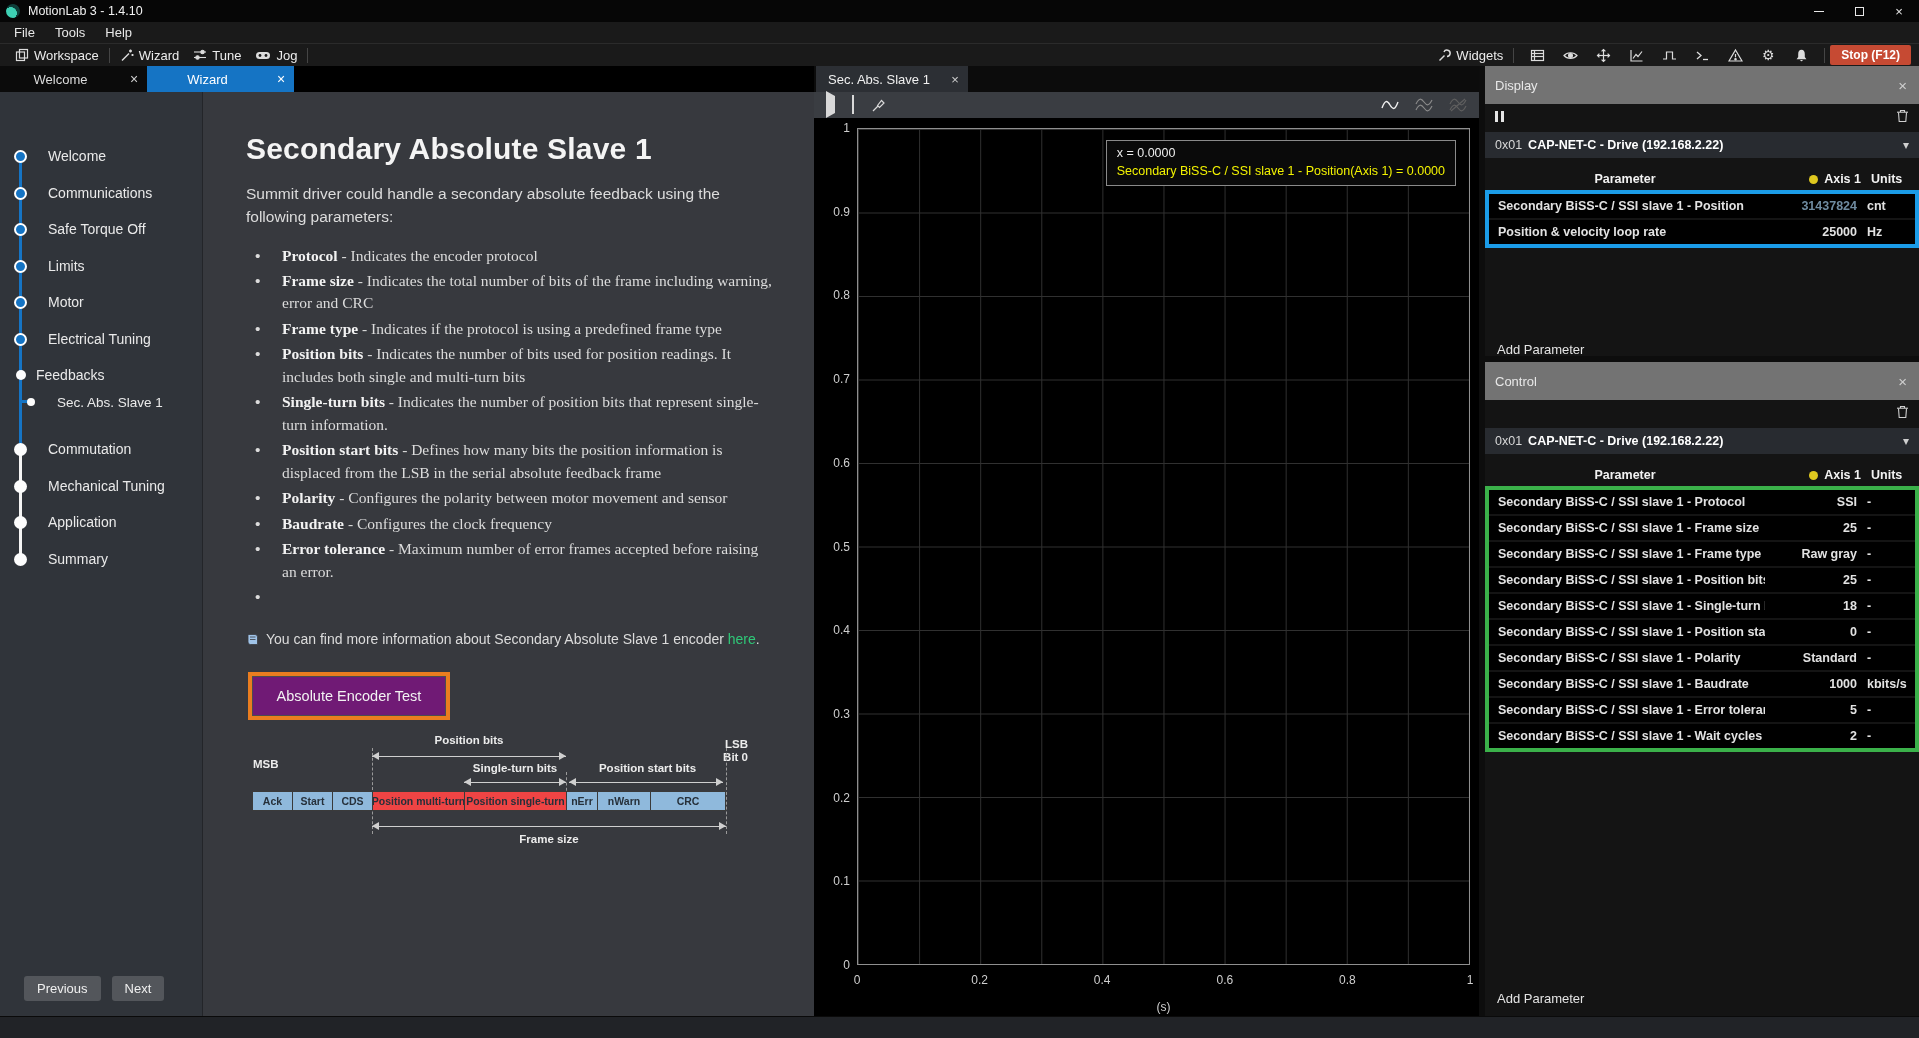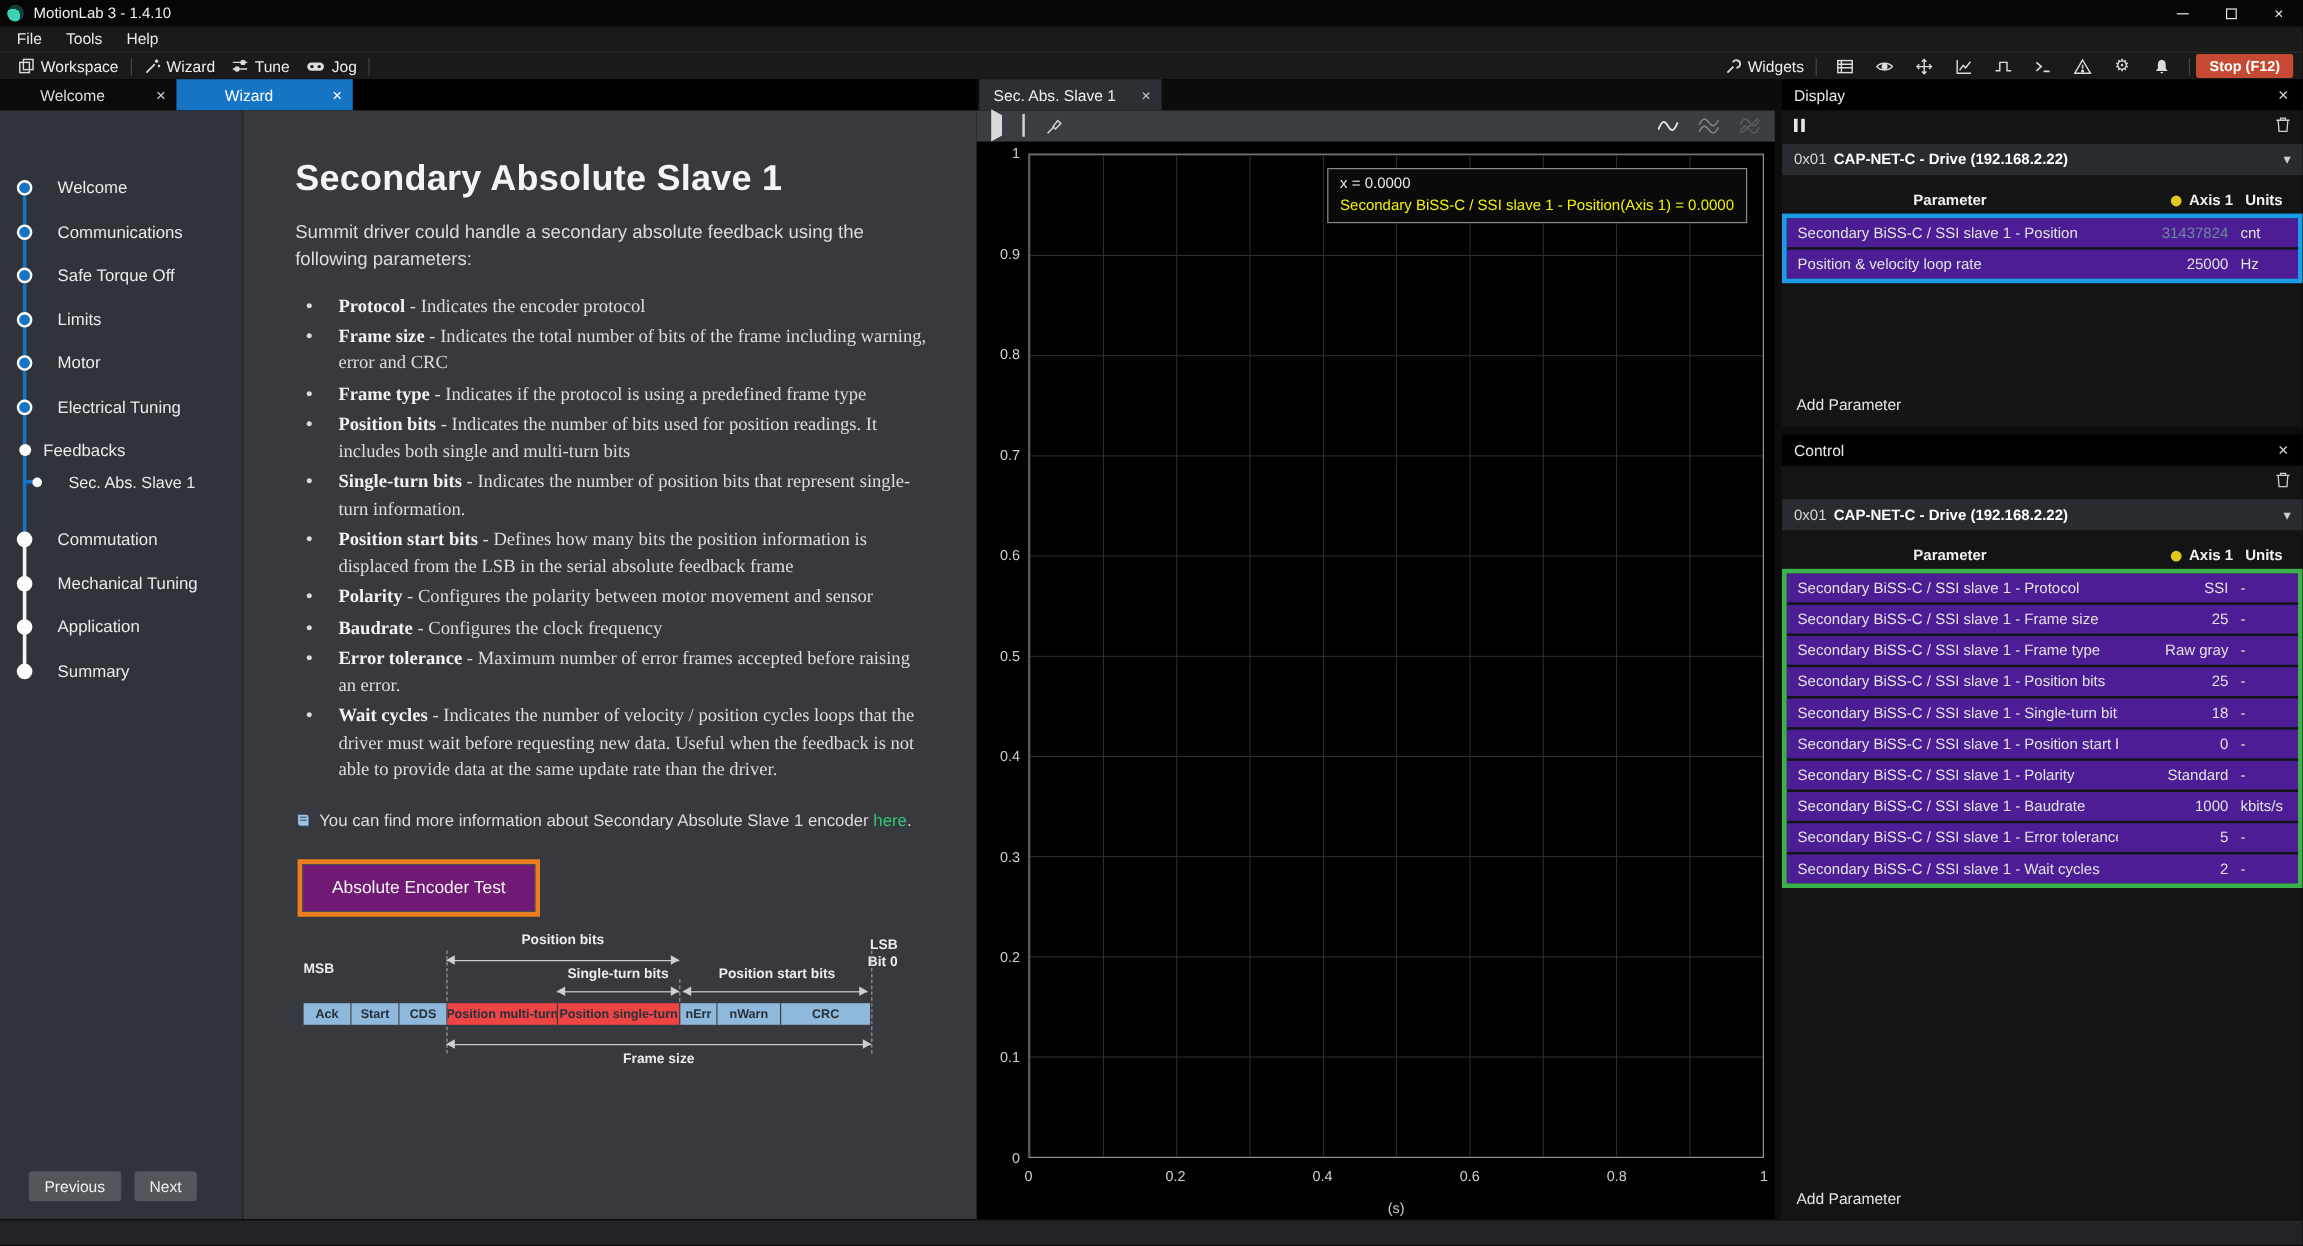--- a/index.html
+++ b/index.html
@@ -103,39 +103,39 @@
   .xlabel { position:absolute; top:882px; left:43px; width:613px; text-align:center; font-size:12px; color:#cfcfcf; }
   .tooltip { position:absolute; top:22px; right:23px; background:#0a0a0a; border:1px solid #8a8a8a; padding:3px 10px 5px 10px; font-size:12.5px; line-height:1.45; }
   .tooltip .tl1 { color:#ececec; }
   .tooltip .tl2 { color:#f3f300; }
 
   
   .rightcol { position:absolute; top:66px; left:1485px; width:434px; bottom:22px; display:flex; flex-direction:column; gap:6px; }
   .panel { background:#141414; display:flex; flex-direction:column; }
   .panel.display { height:290px; flex:none; }
   .panel.control { flex:1; }
-  .phead { height:26px; background:#000000; display:flex; align-items:center; padding:0 10px; font-size:13px; color:#e8e8e8; flex:none; }
+  .phead { height:38px; background:#737373; display:flex; align-items:center; padding:0 10px; font-size:13px; color:#e8e8e8; flex:none; }
   .phead .ptitle { flex:1; }
   .phead .pclose { font-size:15px; color:#cfcfcf; padding:0 2px; }
   .ptools { height:24px; display:flex; align-items:center; padding:0 10px; flex:none; }
   .pauseicon { display:flex; gap:3px; }
   .pauseicon span { width:3px; height:11px; background:#e6e6e6; display:block; }
   .ptools .right { margin-left:auto; display:flex; align-items:center; }
   .devrow { height:26px; margin-top:4px; background:#282b30; display:flex; align-items:center; padding:0 10px; font-size:12.5px; color:#d8d8d8; flex:none; }
   .devrow b { color:#fff; margin-left:6px; }
   .devrow .chev { margin-left:auto; color:#cfcfcf; font-size:12px; font-family:"DejaVu Sans",sans-serif; }
   .colhead { height:22px; margin-top:10px; display:flex; align-items:center; font-size:12.5px; font-weight:bold; color:#f2f2f2; flex:none; }
   .colhead .ph { flex:1; text-align:center; }
   .colhead .pa { width:96px; display:flex; align-items:center; justify-content:flex-end; gap:6px; }
   .dotyellow { width:9px; height:9px; border-radius:50%; background:#dfc81f; display:block; }
   .colhead .pu { width:58px; padding-left:10px; }
   .hlbox { margin:0 0 0 0; flex:none; }
   .hlbox.blue { border:4px solid #1b9ce8; }
   .hlbox.green { border:4px solid #3bb14a; }
-  .prow { height:24px; background:#4c1d95; display:flex; align-items:center; font-size:12.5px; color:#e2e2e2; margin-bottom:2px; }
+  .prow { height:24px; background:#000000; display:flex; align-items:center; font-size:12.5px; color:#e2e2e2; margin-bottom:2px;font-weight:bold; }
   .prow:last-child { margin-bottom:0; }
   .prow .p { flex:1; padding-left:9px; white-space:nowrap; overflow:hidden; }
   .prow .v { width:92px; text-align:right; }
   .prow .v.dim { color:#6f8ba0; }
   .prow .u { width:58px; padding-left:10px; }
   .addparam { font-size:13px; color:#e4e4e4; padding-left:12px; flex:none; }
   .panel.display .addparam { margin-top:94px; }
   .panel.control .spacer { flex:1; }
   .panel.control .addparam { margin-bottom:10px; }
 
@@ -384,21 +384,20 @@
       <div class="bullet">
           <span class="bdot">•</span>
           <div class="btext"><b>Baudrate</b><span> - Configures the clock frequency</span></div>
         </div>
       <div class="bullet">
           <span class="bdot">•</span>
           <div class="btext"><b>Error tolerance</b><span> - Maximum number of error frames accepted before raising an error.</span></div>
         </div>
       <div class="bullet">
           <span class="bdot">•</span>
-          <div class="btext"><b>Wait cycles</b><span> - Indicates the number of velocity / position cycles loops that the driver must wait before requesting new data. Useful when the feedback is not able to provide data at the same update rate than the driver.</span></div>
         </div>
     </div>
 
     <div class="note">
       <svg class="bookicon" width="14" height="13" viewBox="0 0 14 13" fill="#9fc3e8" stroke="#37393e" stroke-width="0.8">
           <path d="M2,1.5 h7 a2.5,2.5 0 0 1 2.5,2.5 v7.5 h-7 a2.5,2.5 0 0 1 -2.5,-2.5 Z"></path>
           <line x1="4" y1="4" x2="9.5" y2="4"></line>
           <line x1="4" y1="6.5" x2="9.5" y2="6.5"></line>
         </svg><span>You can find more information about Secondary Absolute Slave 1 encoder </span><a href="#">here</a><span>.</span>
     </div>

